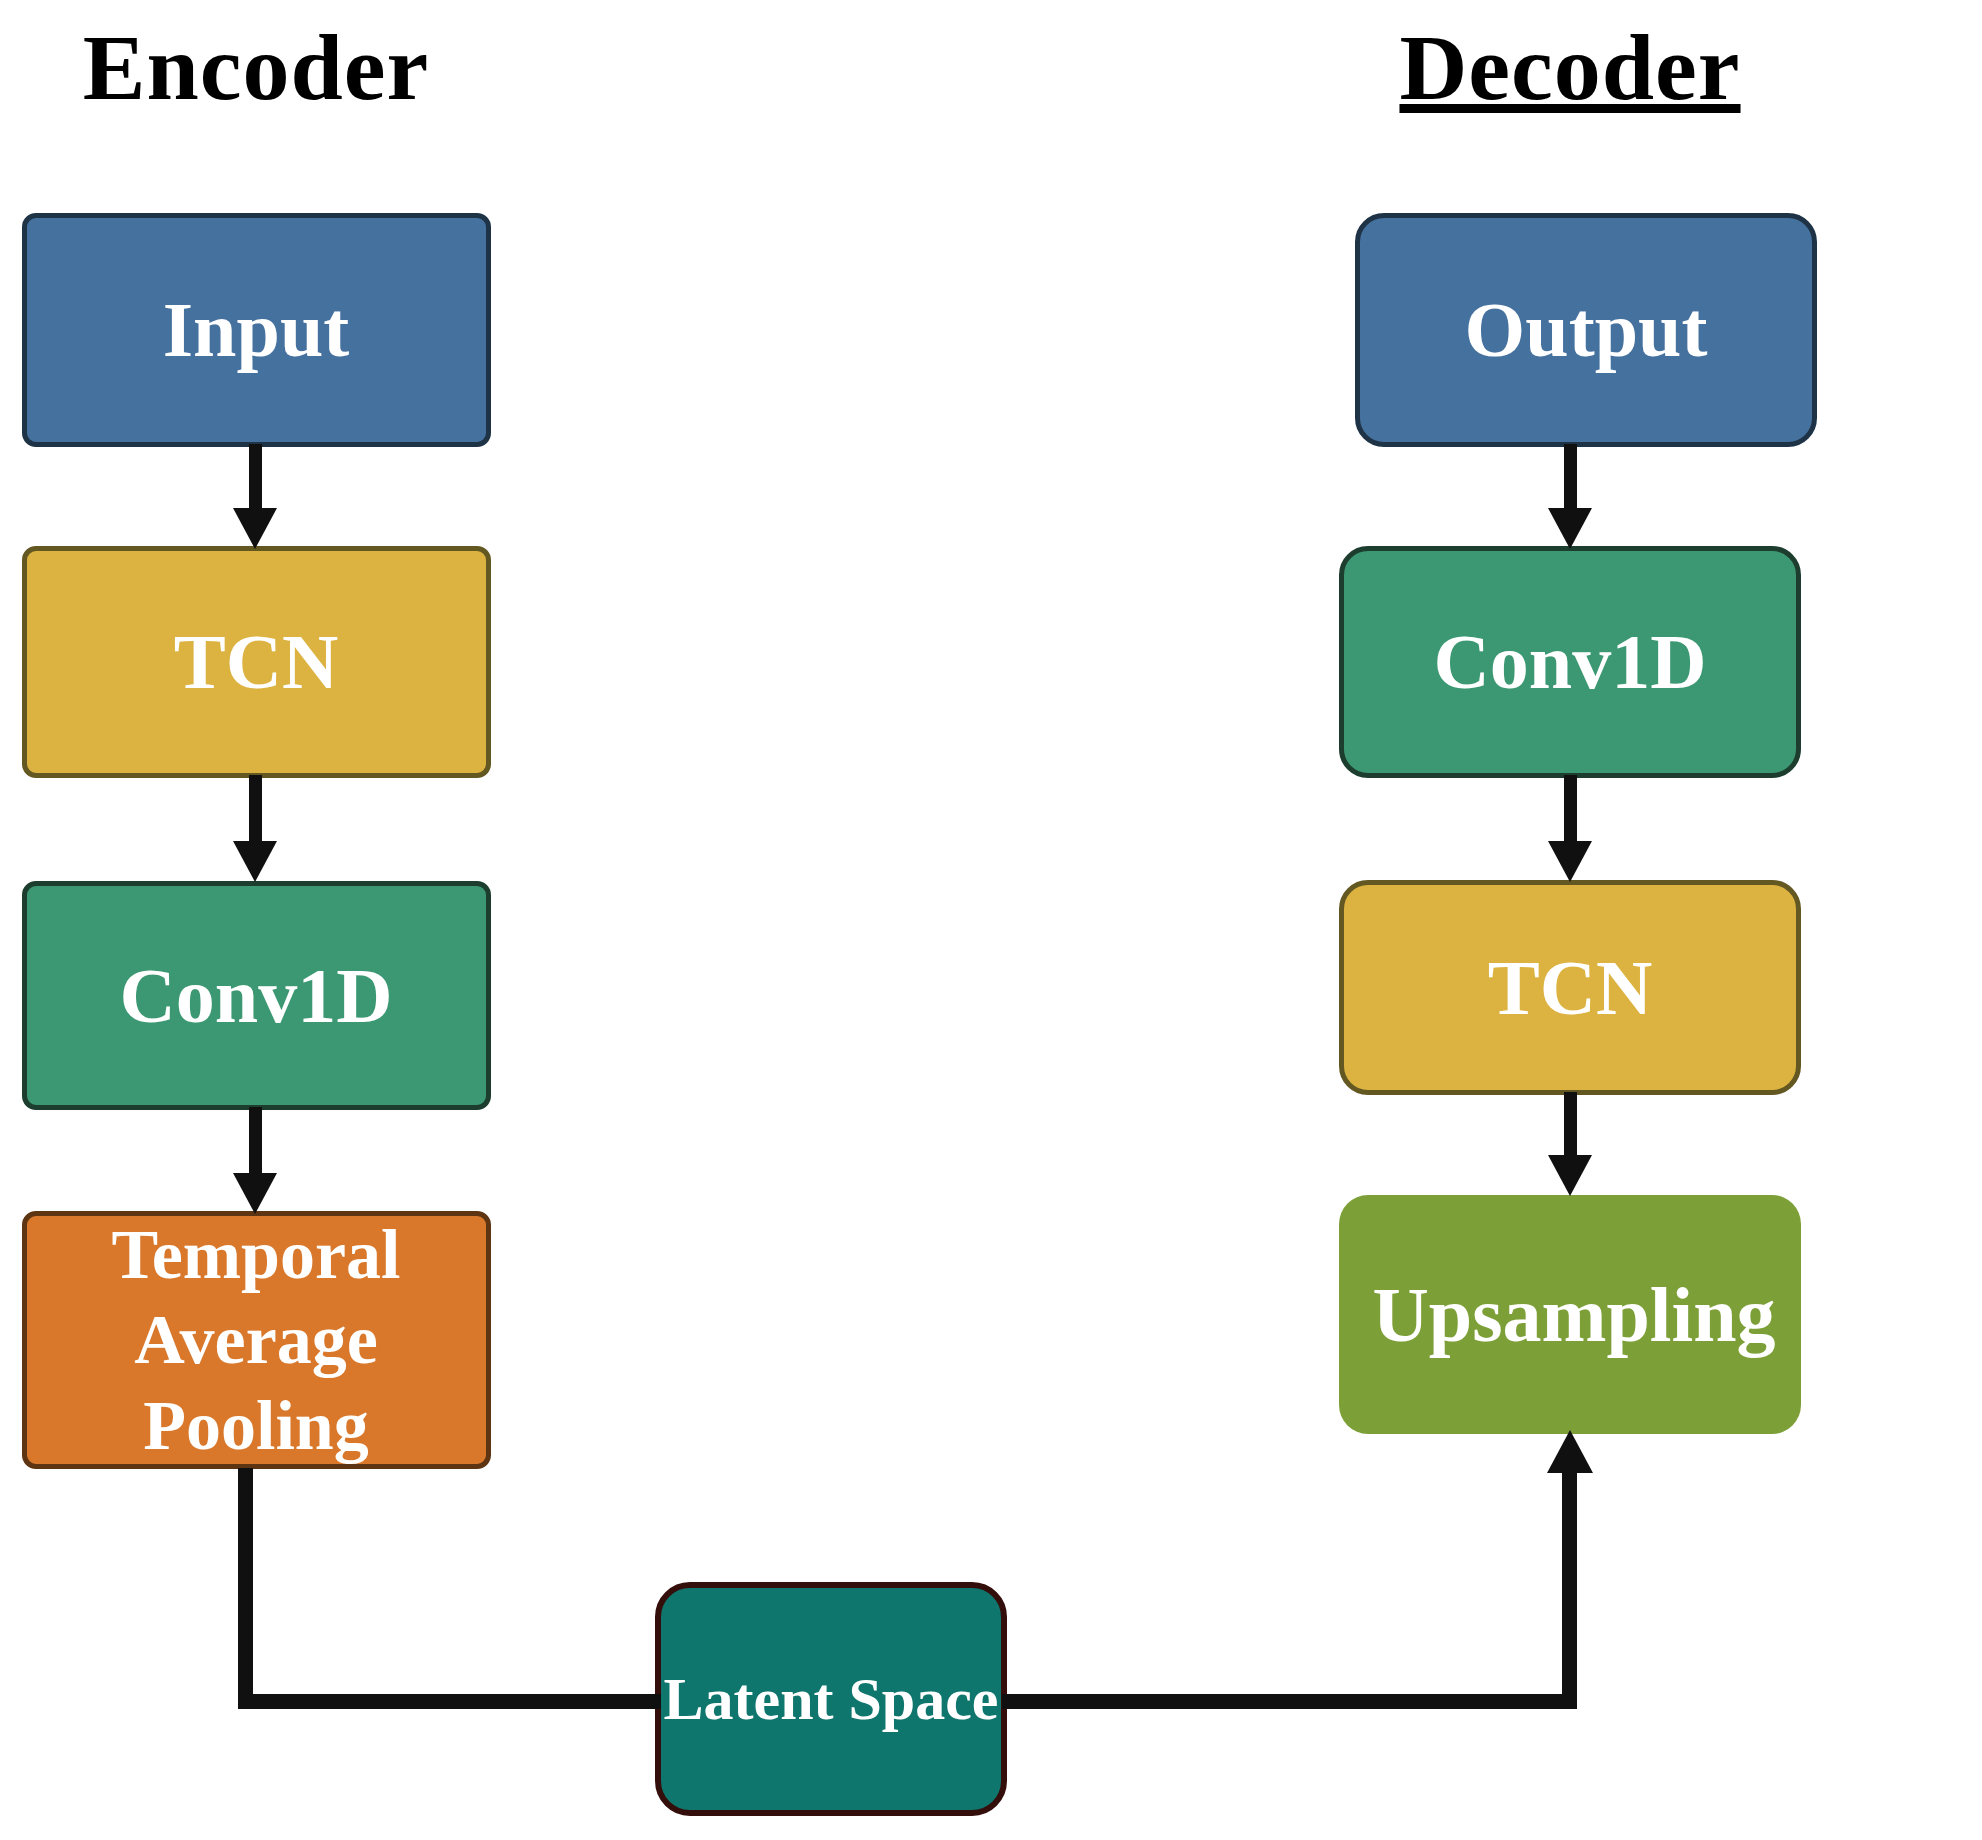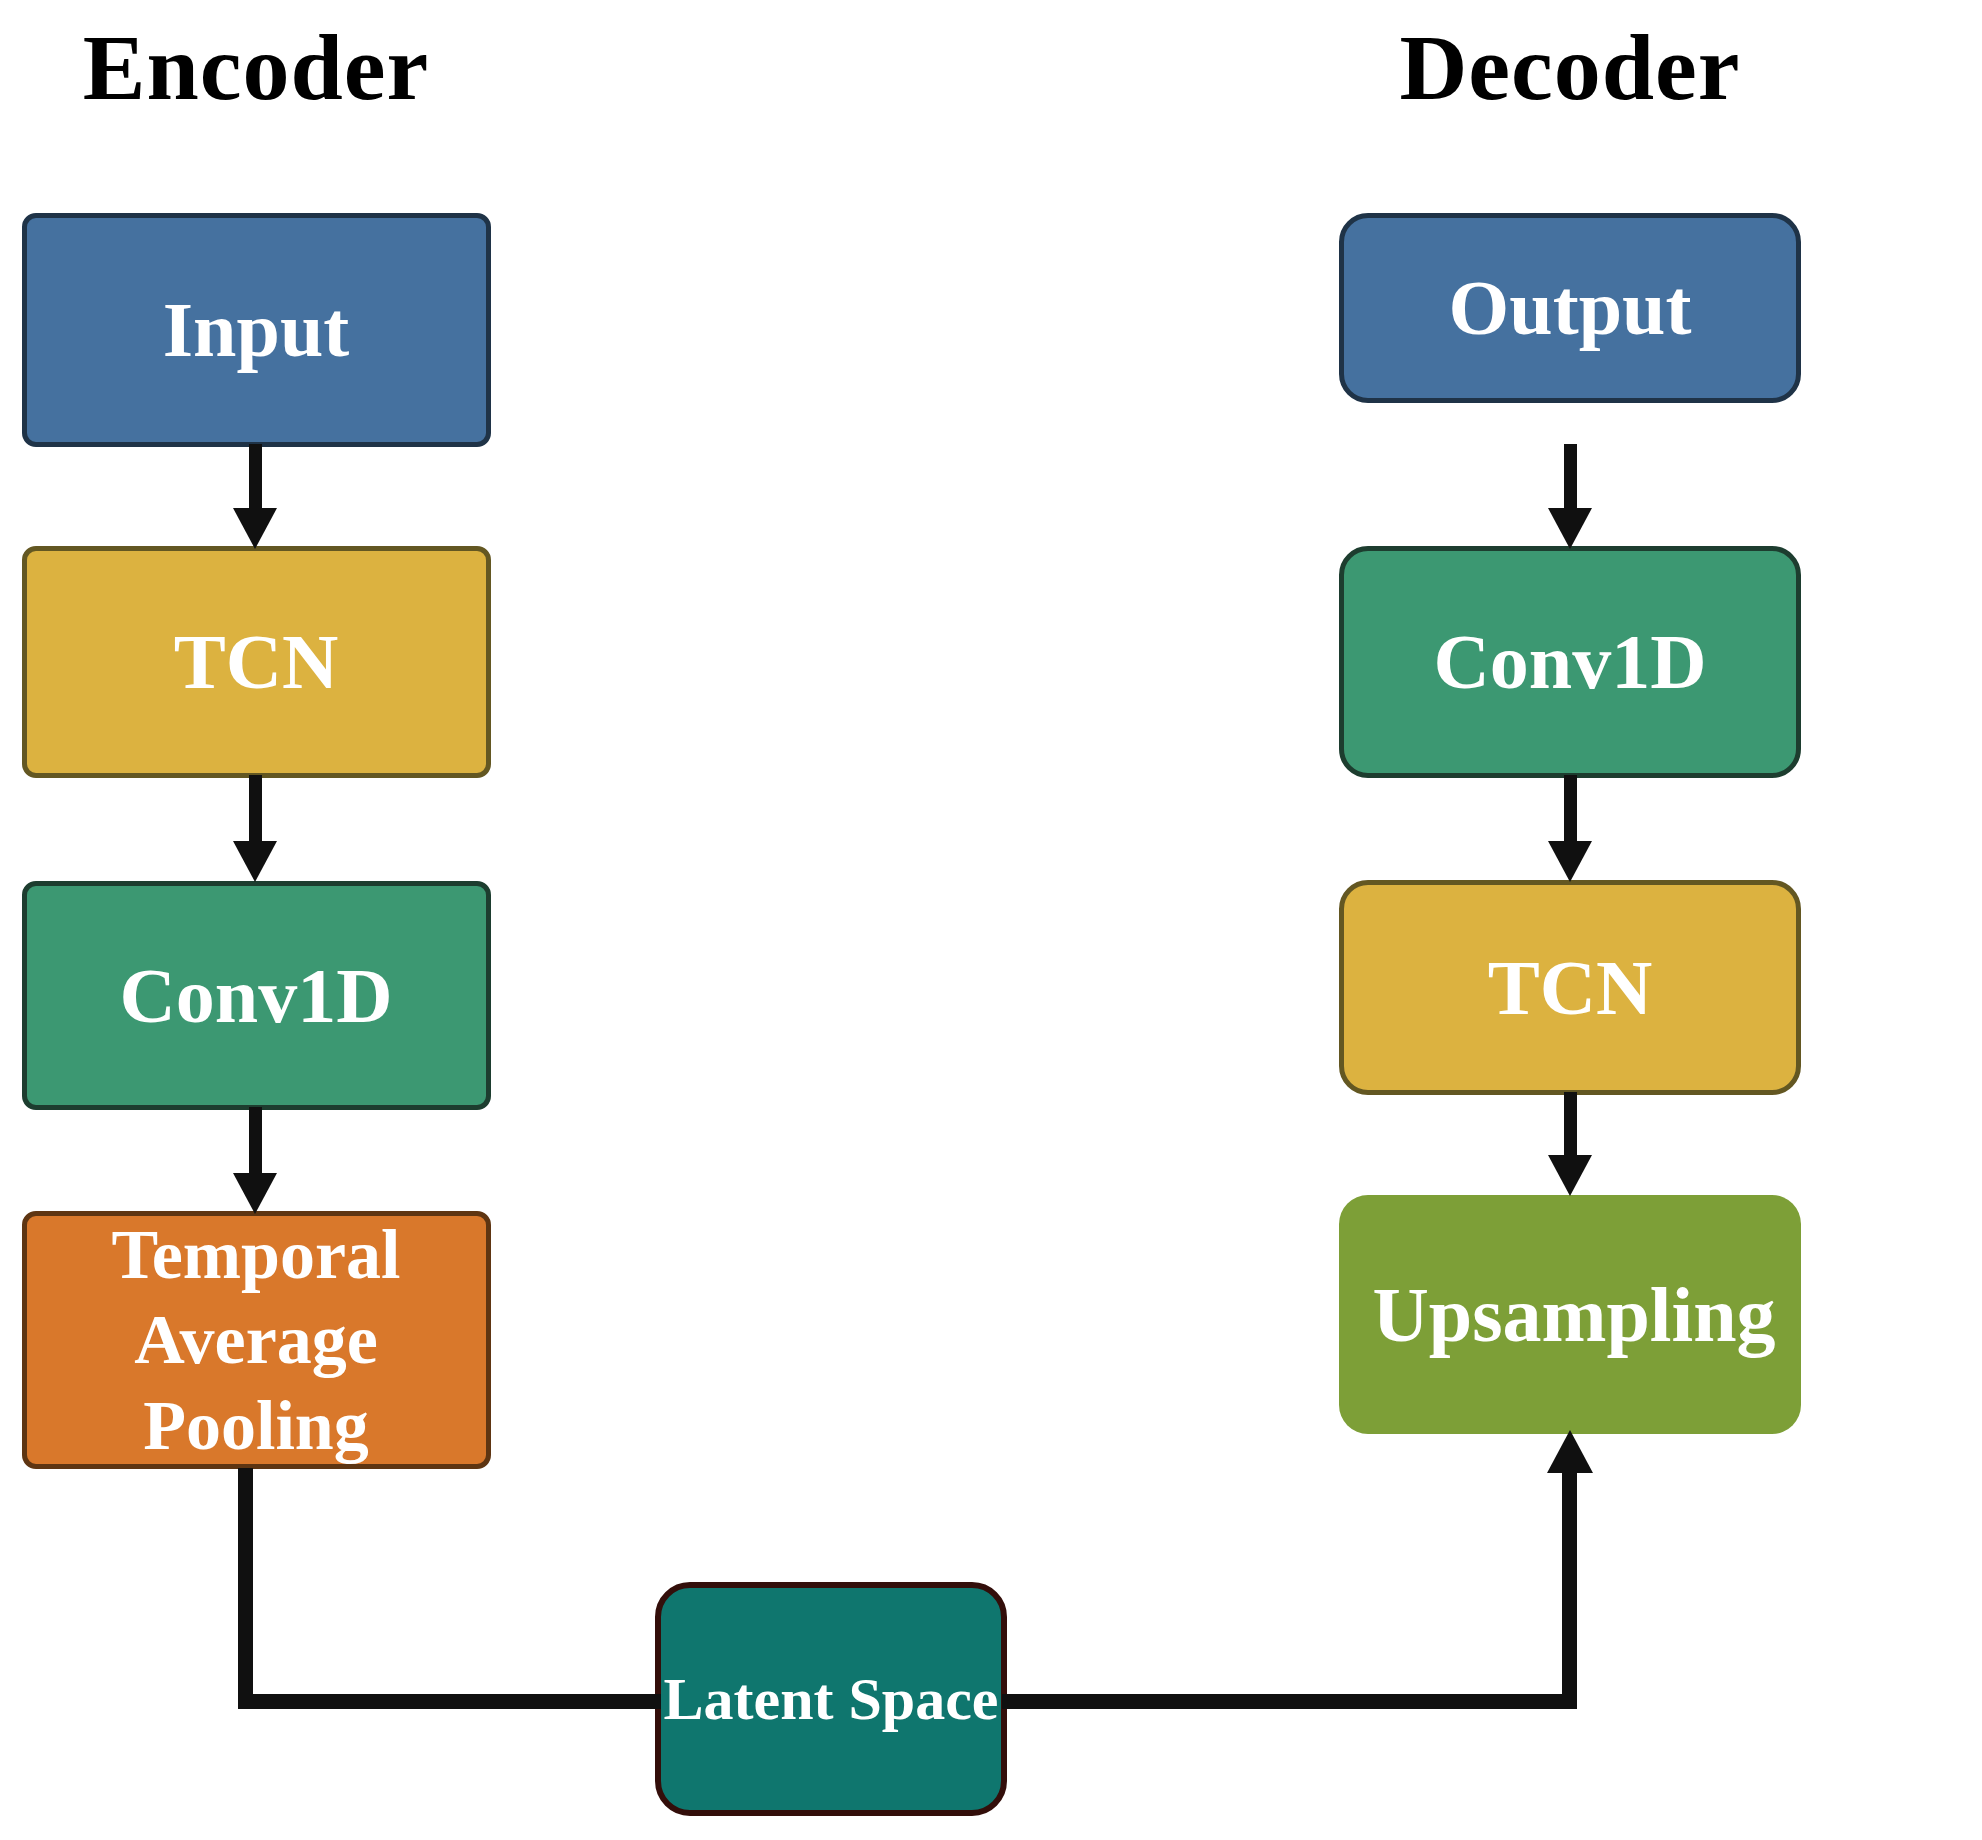--- a/index.html
+++ b/index.html
@@ -13,21 +13,21 @@
   }
   .col-title {
     position: absolute;
     top: 13px;
     font-size: 94px;
     font-weight: bold;
     text-align: center;
     letter-spacing: 1px;
   }
   .title-encoder { left: 21.5px;  width: 469px; }
-  .title-decoder { left: 1339px; width: 462px; }
+  .title-decoder { left: 1339px; width: 462px; text-decoration: underline; }
 
   .node {
     position: absolute;
     box-sizing: border-box;
     border: 5.9px solid transparent;
     border-radius: 29px;
     display: flex;
     align-items: center;
     justify-content: center;
     text-align: center;
@@ -38,21 +38,21 @@
   }
   .col-left  { left: 21.5px;   width: 469px; border-radius: 14px; }
   .col-right { left: 1339px; width: 462px; }
 
   .n-input    { top: 213px;  height: 234px; }
   .n-tcn-e    { top: 546px;  height: 232px; }
   .n-conv-e   { top: 881px;  height: 229px; }
   .n-tap      { top: 1211px; height: 258px; font-size: 70px; line-height: 1.22; }
   .n-tap .lbl { max-width: 322px; }
 
-  .n-output   { top: 213px;  height: 190px; }
+  .n-output   { top: 213px;  height: 234px; margin-left: 16px; }
   .n-conv-d   { top: 546px;  height: 232px; }
   .n-tcn-d    { top: 880px;  height: 215px; }
   .n-upsamp   { top: 1195px; height: 239px; border: none; }
 
   .n-latent {
     left: 655px; top: 1582px; width: 352px; height: 234px;
     border-width: 6.8px; border-radius: 35px; font-size: 60px;
   }
 
   .varrow { position: absolute; width: 45px; }

